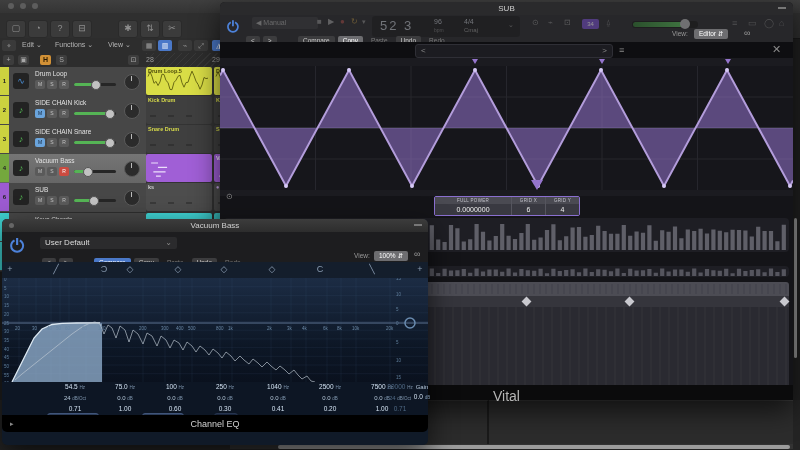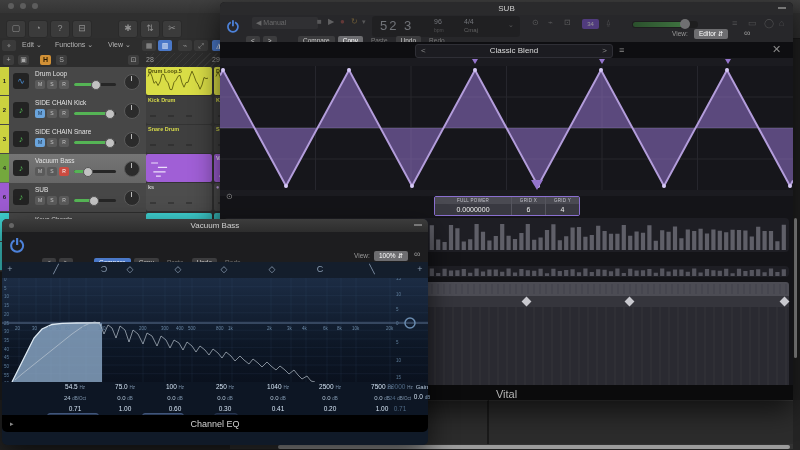--- a/index.html
+++ b/index.html
@@ -70,21 +70,21 @@
   .pcol{display:flex;flex-direction:column;border-right:1px solid #55555e;}
   .pcol:last-child{border-right:none;}
   .phead{background:#4a4a52;color:#c2c2ca;font-size:4.5px;line-height:7px;text-align:center;padding:0 4px;letter-spacing:.3px;}
   .pval{background:#393941;color:#eee;font-size:7px;line-height:11px;text-align:center;flex:1;}
   .panel{background:#1e1e24;border-radius:4px;}
   #timeline{left:4px;top:280px;width:565px;height:14px;background:#4c4c54;border-radius:3px 3px 0 0;overflow:hidden;}
   #dialane{left:4px;top:294px;width:565px;height:11px;background:#35353c;}
   .diamond{top:2px;width:7px;height:7px;background:#c9c9cf;transform:rotate(45deg);}
   #framepanel{left:4px;top:305px;width:565px;height:78px;background:#2a2a31;overflow:hidden;}
   #vital-footer{left:0;top:383px;width:573px;height:15px;background:#0b0b0c;}
-  #vital-footer-label{width:100%;text-align:center;top:3px;font-size:11px;color:#b5b5b5;}
+  #vital-footer-label{width:100%;text-align:center;top:3px;font-size:14px;color:#b5b5b5;}
   
   #eq{left:2px;top:219px;width:426px;height:226px;background:#101a28;border-radius:5px;}
   #eq-titlebar{left:0;top:0;width:426px;height:13px;background:linear-gradient(#3c3c3c,#2d2d2d);border-radius:5px 5px 0 0;border-bottom:1px solid #151515;}
   #eq-title{width:100%;text-align:center;top:2px;font-size:8px;color:#cfcfcf;}
   #eq-header{left:0;top:13px;width:426px;height:30px;background:#1d1d1f;}
   #eq-preset{left:38px;top:5px;width:132px;height:12px;background:#2b2b2d;border-radius:2px;font-size:8px;color:#ddd;line-height:12px;padding-left:5px;}
   #eq-bandicons{left:0;top:43px;width:426px;height:16px;background:#141e2c;}
   .bico{top:2px;font-size:9px;color:#8a9cb2;text-align:center;width:16px;margin-left:-8px;}
   #eq-graph{left:0;top:59px;width:426px;height:104px;background:linear-gradient(#1c2c44,#0d1726 65%,#0a111e);overflow:hidden;}
   .scale-lab{font-size:4.5px;color:#5f7d9a;}
@@ -430,21 +430,20 @@
       </div>
       <div class="abs" id="vital-hbtns" style="left:78px;top:14px"><span class="hbtn ">Compare</span><span class="hbtn lit">Copy</span><span class="hbtn dim">Paste</span><span class="hbtn ">Undo</span><span class="hbtn dim">Redo</span></div>
       <span class="abs" style="left:452px;top:15px;font-size:6.5px;color:#999">View:</span>
       <span class="abs hbtn lit" style="left:474px;top:14px"><span>Editor</span> ⇵</span>
       <span class="abs" style="left:524px;top:13px;color:#9a9a9a;font-size:9px">∞</span>
     </div>
 
     <div id="preset-bar" class="abs">
       <div id="preset-pill" class="abs">
         <span class="abs pill-arrow" style="left:5px">&lt;</span>
-        <div id="preset-name" class="abs">Classic Blend</div>
         <span class="abs pill-arrow" style="right:5px">&gt;</span>
       </div>
       <span class="abs" style="left:399px;top:3px;color:#8a8a8a;font-size:9px">≡</span>
       <span class="abs" style="left:552px;top:1px;color:#8a8a8a;font-size:11px">✕</span>
     </div>
 
     <div id="keystrip" class="abs">
         <div class="abs pin" style="left: 251.985px;"></div>
         <div class="abs pin" style="left: 379.191px;"></div>
         <div class="abs pin" style="left: 505.251px;"></div>
@@ -854,20 +853,21 @@
 
   <div id="eq" class="abs win-shadow">
     <div id="eq-titlebar" class="abs">
       <div class="abs" style="left:7px;top:4px;width:5px;height:5px;border-radius:50%;background:#666"></div>
       <div id="eq-title" class="abs">Vacuum Bass</div>
       <div class="abs winctl-dash" style="left:412px;top:5px"></div>
     </div>
 
     <div id="eq-header" class="abs">
       <span class="abs power" style="left:8px;top:4px;font-size:18px">⏻</span>
+      <div id="eq-preset" class="abs"><span>User Default</span><span class="abs" style="right:5px;top:0;color:#888">⌄</span></div>
       <div class="abs" style="left:40px;top:19px">
         <span class="hbtn">&lt;</span><span class="hbtn">&gt;</span>
       </div>
       <div class="abs" id="eq-hbtns" style="left:92px;top:19px"><span class="hbtn blue">Compare</span><span class="hbtn ">Copy</span><span class="hbtn dim">Paste</span><span class="hbtn ">Undo</span><span class="hbtn dim">Redo</span></div>
       <span class="abs" style="left:352px;top:20px;font-size:6.5px;color:#999">View:</span>
       <span class="abs hbtn lit" style="left:372px;top:19px"><span>100%</span> ⇵</span>
       <span class="abs" style="left:412px;top:17px;color:#9a9a9a;font-size:9px">∞</span>
     </div>
 
     <div id="eq-bandicons" class="abs">

